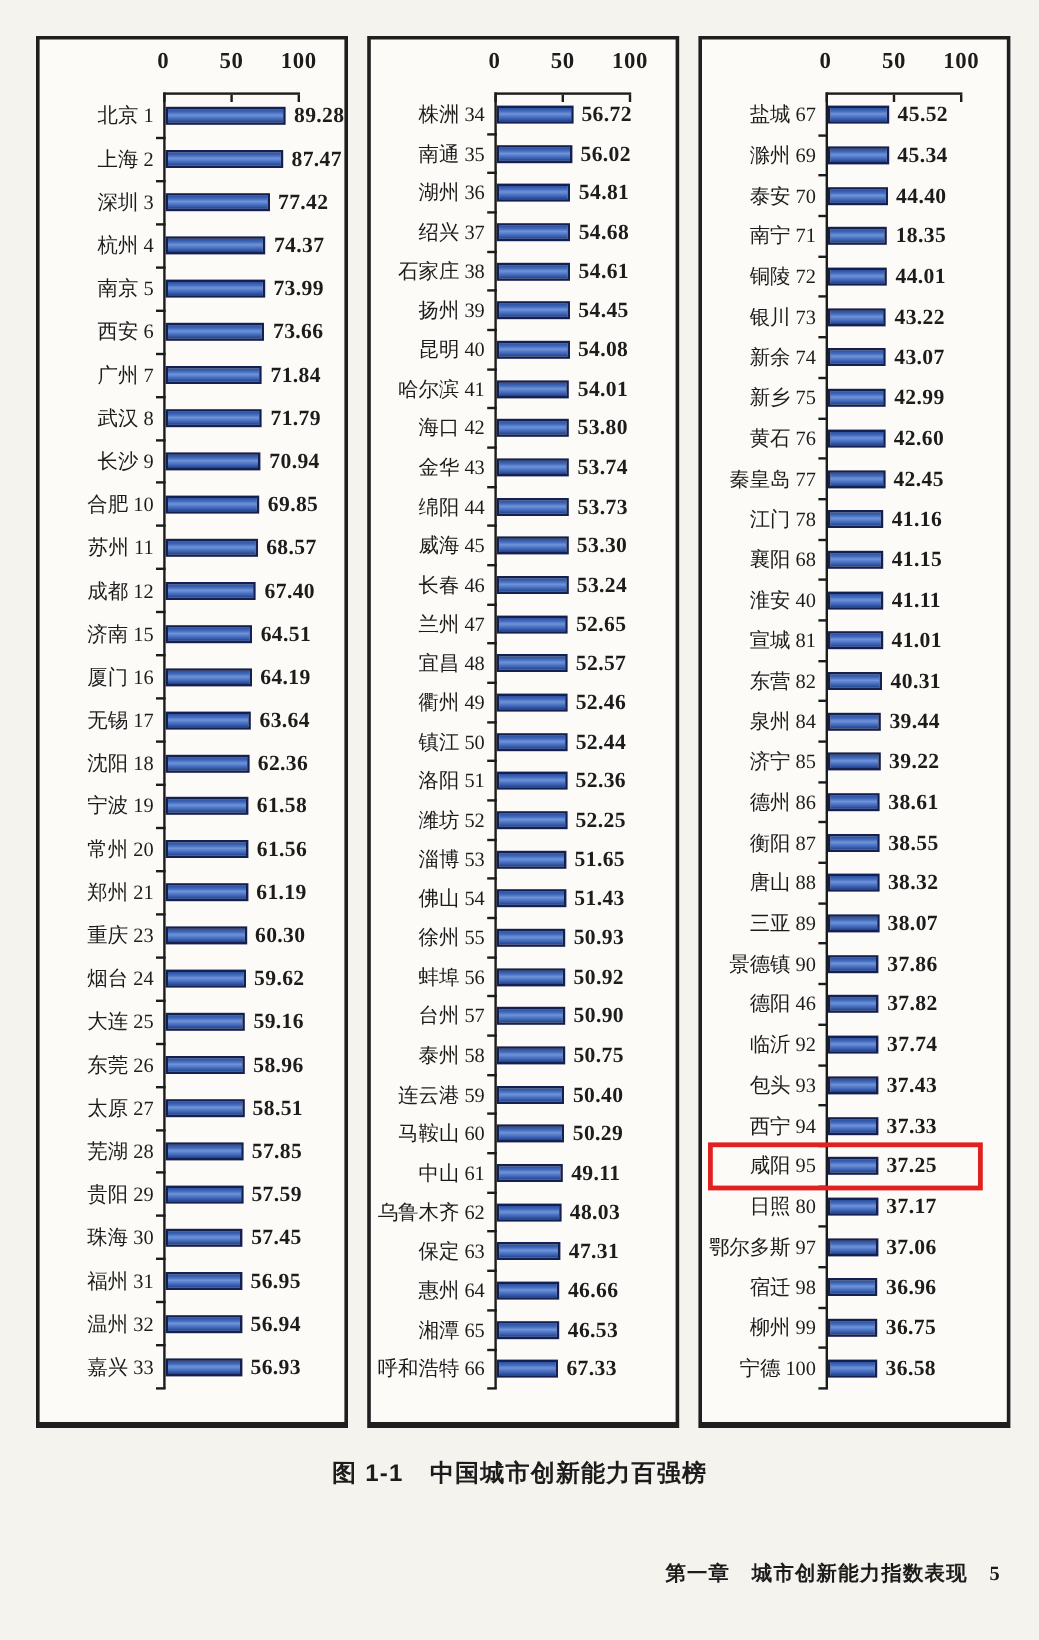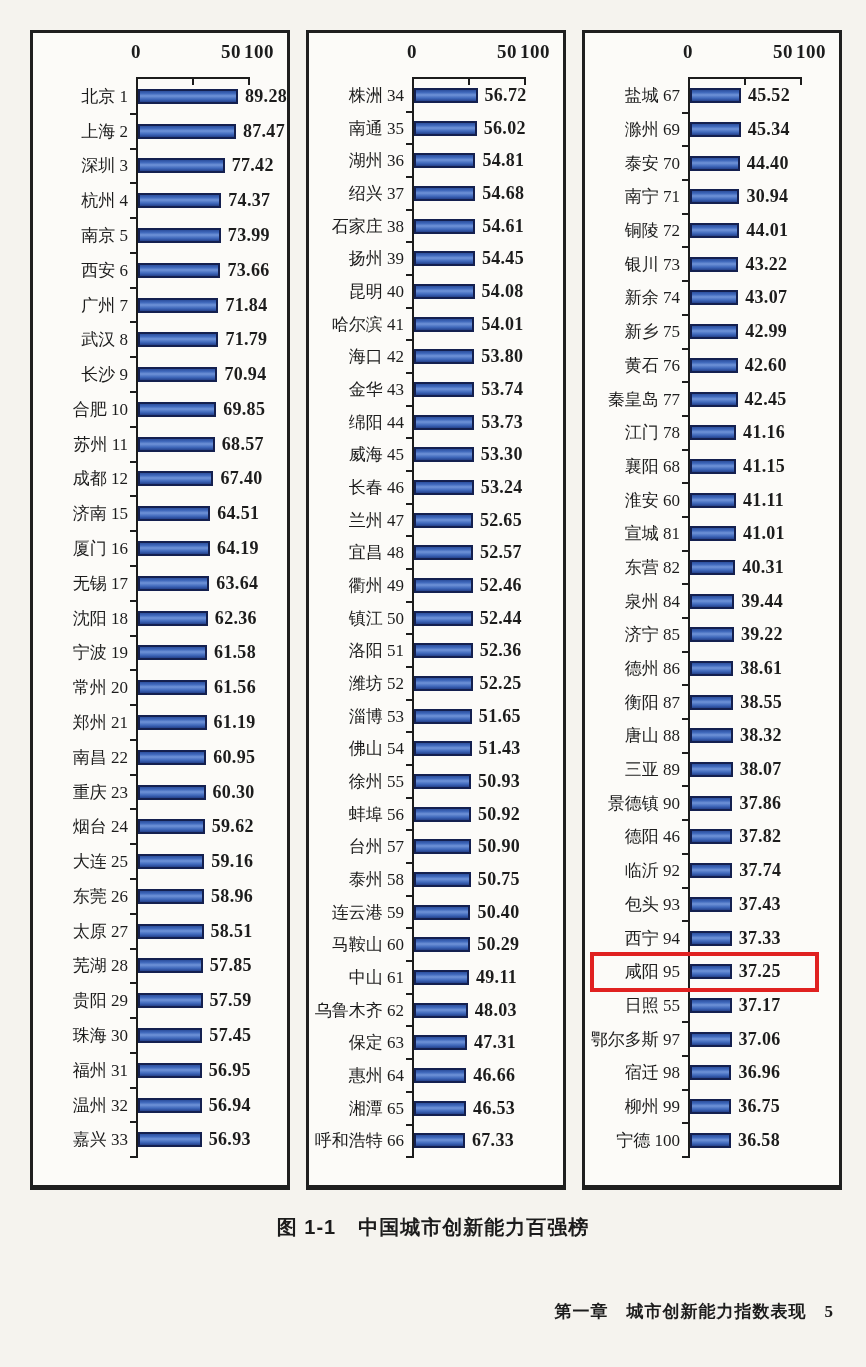--- a/index.html
+++ b/index.html
@@ -40,22 +40,22 @@
   }
   .axis-label{
     position:absolute;
     top:2px;
     transform:translateX(-50%);
     font-size:19px;
     font-weight:600;
     letter-spacing:.5px;
   }
   .axis-label.t0{left:100px;}
-  .axis-label.t1{left:157px;margin-left:38px;}
-  .axis-label.t2{left:223px;}
+  .axis-label.t1{left:157px;}
+  .axis-label.t2{left:213px;}
   .axis-line{
     position:absolute;
     left:100px;width:114px;height:2px;
     bottom:0;
     background:var(--ink);
   }
   .axis-line .tick{
     position:absolute;top:2px;width:2px;height:6px;background:var(--ink);
   }
   .axis-line .tick.p0{left:0;}
@@ -304,27 +304,20 @@
   </div>
 
   <div class="row">
     <span class="city">郑州 21</span>
     <div class="track">
       <div class="bar" style="width: 61.19%;"></div>
       <span class="val">61.19</span>
     </div>
   </div>
 
-  <div class="row">
-    <span class="city">南昌 22</span>
-    <div class="track">
-      <div class="bar" style="width: 60.95%;"></div>
-      <span class="val">60.95</span>
-    </div>
-  </div>
 
   <div class="row">
     <span class="city">重庆 23</span>
     <div class="track">
       <div class="bar" style="width: 60.3%;"></div>
       <span class="val">60.30</span>
     </div>
   </div>
 
   <div class="row">
@@ -725,21 +718,21 @@
     <div class="track">
       <div class="bar" style="width: 44.4%;"></div>
       <span class="val">44.40</span>
     </div>
   </div>
 
   <div class="row">
     <span class="city">南宁 71</span>
     <div class="track">
       <div class="bar" style="width: 44.11%;"></div>
-      <span class="val">30.94</span>
+      <span class="val">18.35</span>
     </div>
   </div>
 
   <div class="row">
     <span class="city">铜陵 72</span>
     <div class="track">
       <div class="bar" style="width: 44.01%;"></div>
       <span class="val">44.01</span>
     </div>
   </div>
@@ -794,21 +787,21 @@
 
   <div class="row">
     <span class="city">襄阳 68</span>
     <div class="track">
       <div class="bar" style="width: 41.15%;"></div>
       <span class="val">41.15</span>
     </div>
   </div>
 
   <div class="row">
-    <span class="city">淮安 60</span>
+    <span class="city">淮安 40</span>
     <div class="track">
       <div class="bar" style="width: 41.11%;"></div>
       <span class="val">41.11</span>
     </div>
   </div>
 
   <div class="row">
     <span class="city">宣城 81</span>
     <div class="track">
       <div class="bar" style="width: 41.01%;"></div>
@@ -915,21 +908,21 @@
 
   <div class="row hl-row">
     <span class="city">咸阳 95</span>
     <div class="track">
       <div class="bar" style="width: 37.25%;"></div>
       <span class="val">37.25</span>
     </div>
   </div>
 
   <div class="row">
-    <span class="city">日照 55</span>
+    <span class="city">日照 80</span>
     <div class="track">
       <div class="bar" style="width: 37.17%;"></div>
       <span class="val">37.17</span>
     </div>
   </div>
 
   <div class="row">
     <span class="city">鄂尔多斯 97</span>
     <div class="track">
       <div class="bar" style="width: 37.06%;"></div>

